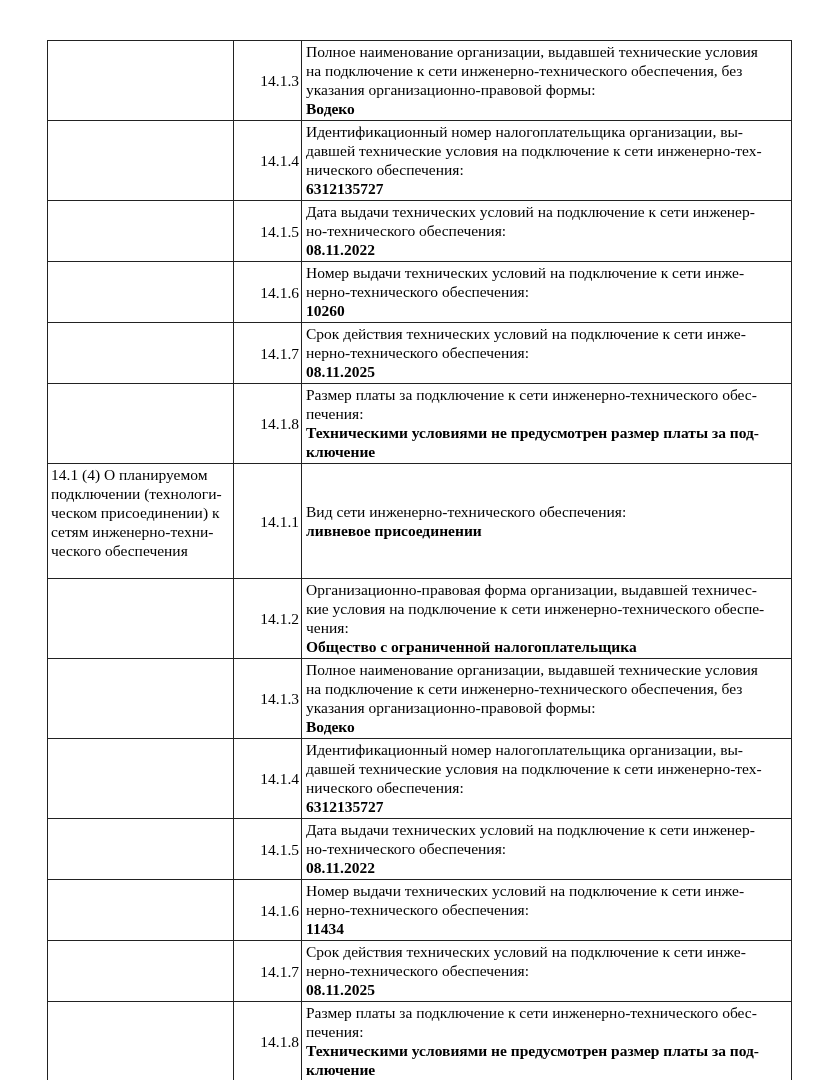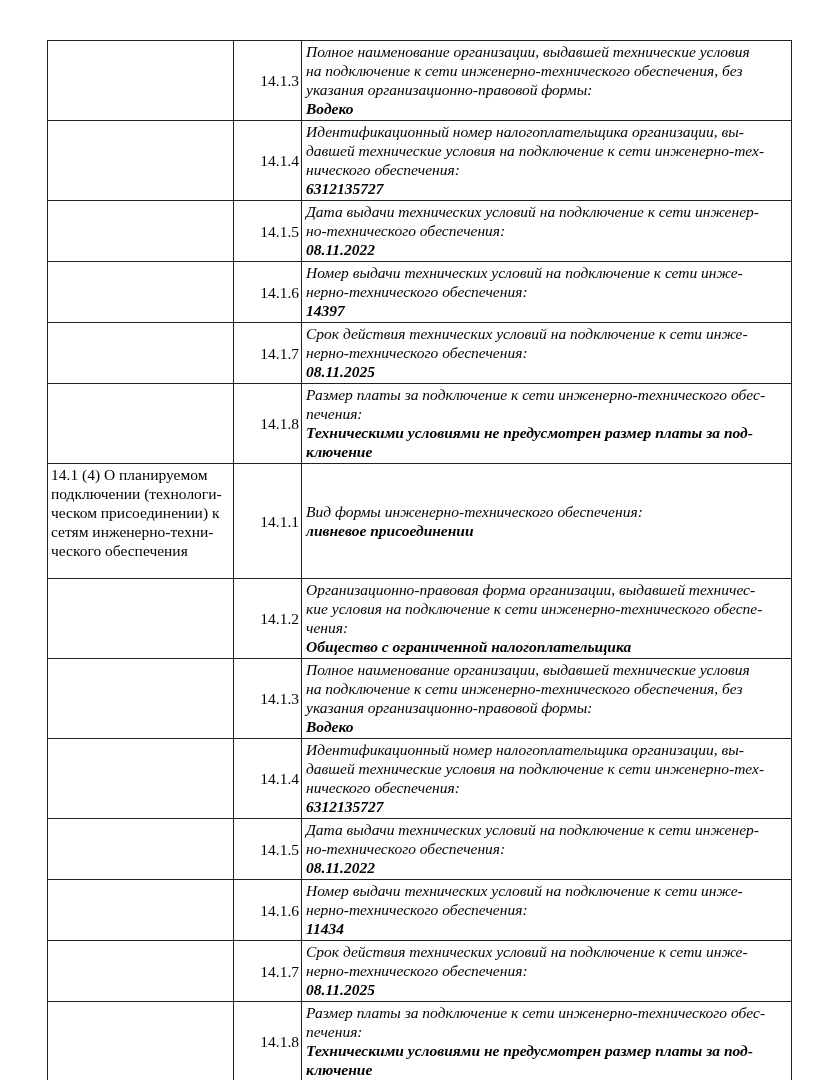--- a/index.html
+++ b/index.html
@@ -37,21 +37,20 @@
   td.code-col {
     width: 68px;
     vertical-align: middle;
     padding: 1px 2px 1px 3px;
     text-align: right;
   }
   td.content-col {
     width: 490px;
     vertical-align: middle;
     padding: 1px 16px 2px 4px;
-    font-style: italic;
   }
   .field-label { white-space: pre-line; font-weight: normal; }
   .field-value { white-space: pre-line; font-weight: bold; }
 </style>
 </head>
 <body>
 
 <div class="page">
   <table class="decl">
     <tbody>
@@ -86,21 +85,21 @@
       <div class="field-value">08.11.2022</div>
     </td>
   </tr>
 
   <tr>
     <td class="section-col"></td>
     <td class="code-col">14.1.6</td>
     <td class="content-col">
       <div class="field-label">Номер выдачи технических условий на подключение к сети инже-
 нерно-технического обеспечения:</div>
-      <div class="field-value">14397</div>
+      <div class="field-value">10260</div>
     </td>
   </tr>
 
   <tr>
     <td class="section-col"></td>
     <td class="code-col">14.1.7</td>
     <td class="content-col">
       <div class="field-label">Срок действия технических условий на подключение к сети инже-
 нерно-технического обеспечения:</div>
       <div class="field-value">08.11.2025</div>
@@ -119,21 +118,21 @@
   </tr>
 
   <tr>
     <td class="section-col">14.1 (4) О планируемом
 подключении (технологи-
 ческом присоединении) к
 сетям инженерно-техни-
 ческого обеспечения</td>
     <td class="code-col">14.1.1</td>
     <td class="content-col">
-      <div class="field-label">Вид формы инженерно-технического обеспечения:</div>
+      <div class="field-label">Вид сети инженерно-технического обеспечения:</div>
       <div class="field-value">ливневое присоединении</div>
     </td>
   </tr>
 
   <tr>
     <td class="section-col"></td>
     <td class="code-col">14.1.2</td>
     <td class="content-col">
       <div class="field-label">Организационно-правовая форма организации, выдавшей техничес-
 кие условия на подключение к сети инженерно-технического обеспе-

